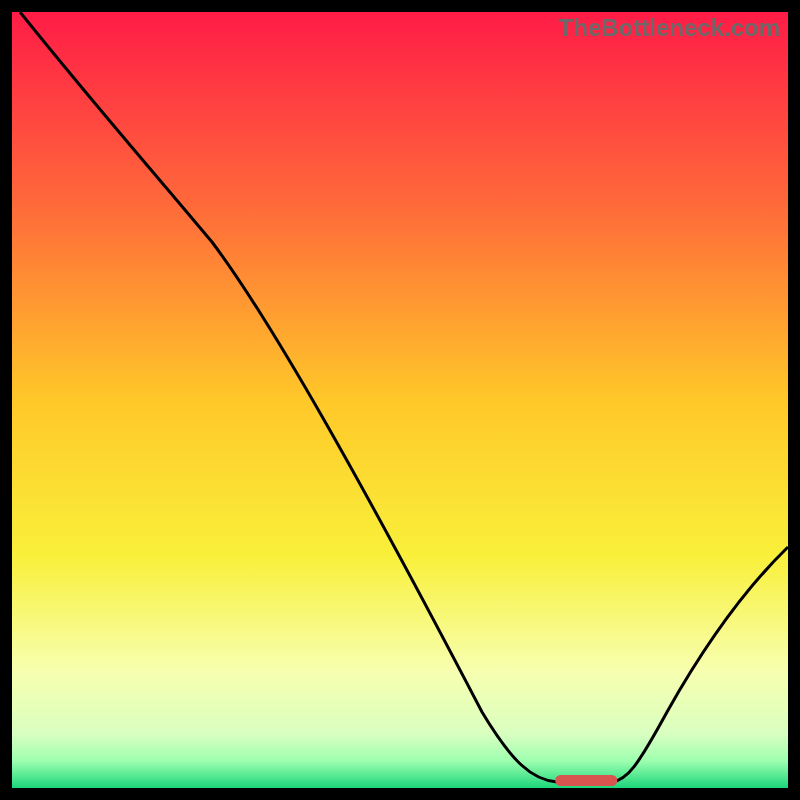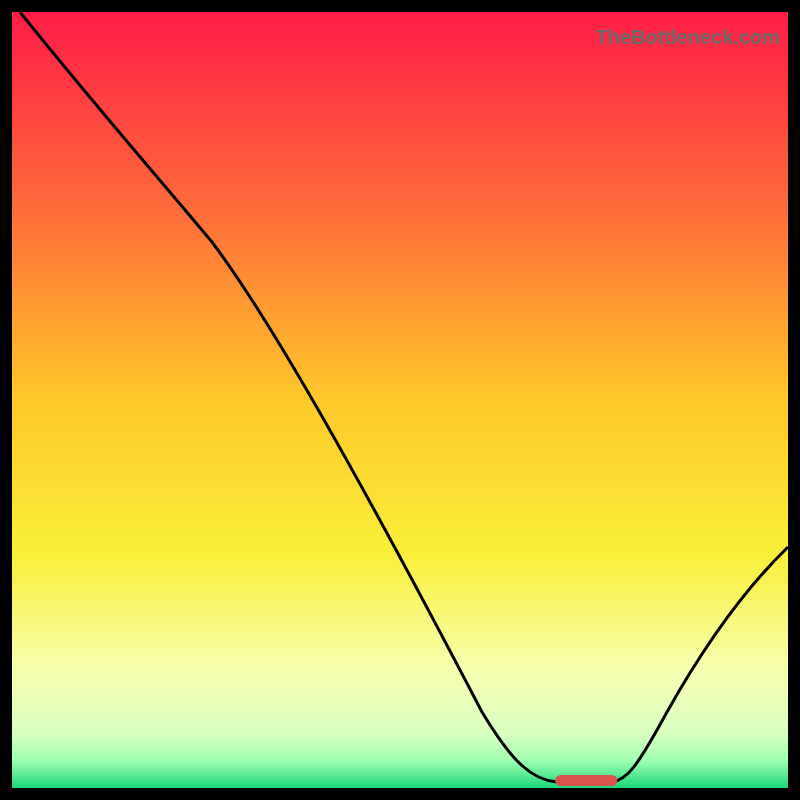--- a/index.html
+++ b/index.html
@@ -1,18 +1,18 @@
 <!DOCTYPE html>
 <html><head>
   <meta charset="utf-8">
   <style>
     *{margin:0;padding:0;box-sizing:border-box;}
     body{width:800px;height:800px;background:#000;position:relative;font-family:Arial,sans-serif;overflow:hidden;}
     .plot-area{position:absolute;top:12px;left:12px;width:776px;height:776px;background:#fff;}
-    .watermark{position:absolute;top:14px;right:20px;font-size:20px;font-weight:bold;color:#6a6a6a;z-index:10;margin-top:12px;}
+    .watermark{position:absolute;top:14px;right:20px;font-size:24px;font-weight:bold;color:#6a6a6a;z-index:10;}
     svg{position:absolute;top:0;left:0;}
   </style>
 </head>
 <body>
 
 <div class="plot-area">
   <svg id="chart-svg" width="776" height="776" viewBox="0 0 776 776">
       <defs>
         <linearGradient id="bg-grad" x1="0" y1="0" x2="0" y2="1">
           <stop offset="0%" stop-color="#ff1c47"></stop>

